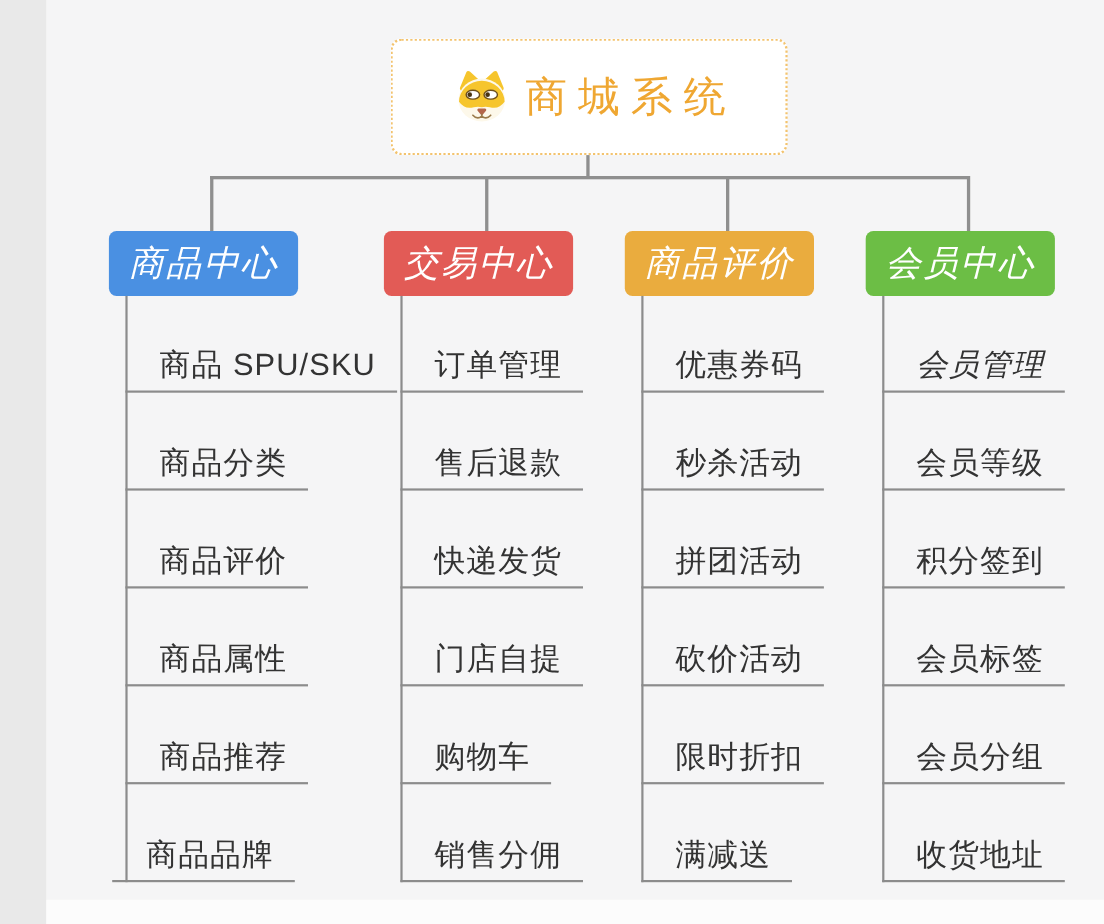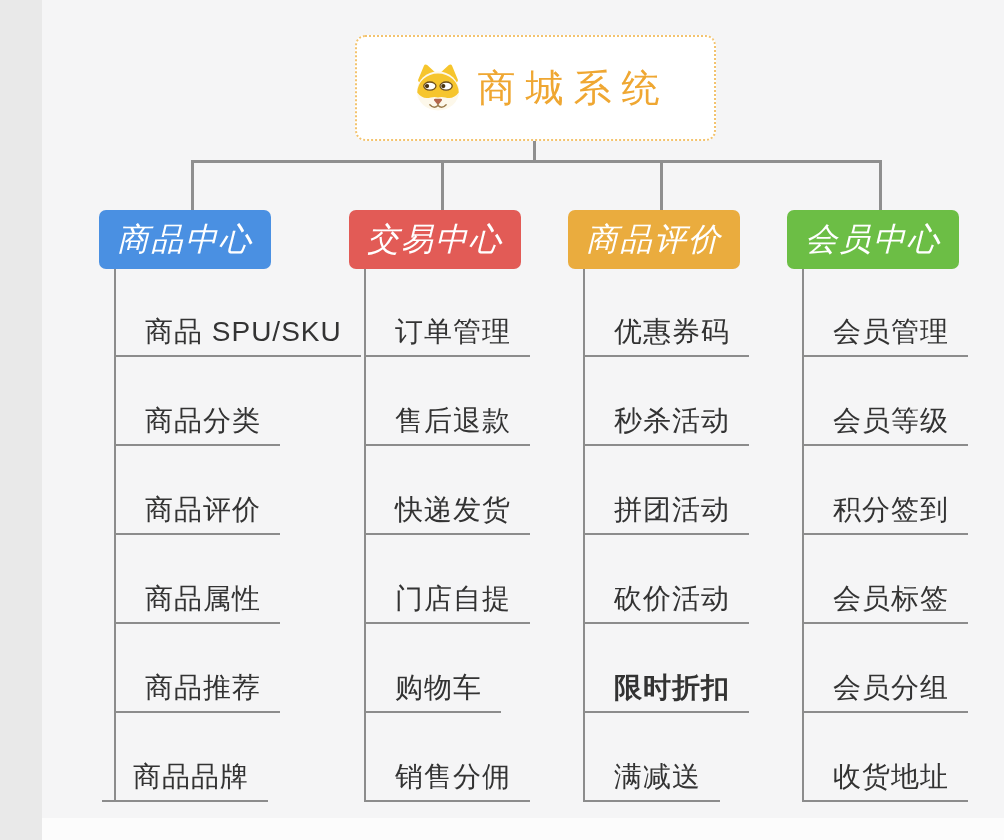--- a/index.html
+++ b/index.html
@@ -138,28 +138,28 @@
       <div class="leaf" style="left: 322px; top: 762px; text-align: center;">销售分佣</div>
       <div class="connector" style="left: 618px; top: 160px; width: 3px; height: 50px;"></div>
       <div class="branch-node" style="left: 526px; background: rgb(234, 172, 62);">
         <span>商品评价</span>
       </div>
       <div class="spine" style="left: 541px; top: 269px; height: 533px;"></div>
       <div class="leaf" style="left: 541px; top: 317px;">优惠券码</div>
       <div class="leaf" style="left: 541px; top: 406px;">秒杀活动</div>
       <div class="leaf" style="left: 541px; top: 495px;">拼团活动</div>
       <div class="leaf" style="left: 541px; top: 584px;">砍价活动</div>
-      <div class="leaf" style="left: 541px; top: 673px; font-weight: bold;">限时折扣</div>
+      <div class="leaf" style="left: 541px; top: 673px;">限时折扣</div>
       <div class="leaf" style="left: 541px; top: 762px;">满减送</div>
       <div class="connector" style="left: 837px; top: 160px; width: 3px; height: 50px;"></div>
       <div class="branch-node" style="left: 745px; background: rgb(108, 190, 69);">
         <span>会员中心</span>
       </div>
       <div class="spine" style="left: 760px; top: 269px; height: 533px;"></div>
-      <div class="leaf" style="left: 760px; top: 317px;">会员管理</div>
+      <div class="leaf" style="left: 760px; top: 317px; font-style: italic;">会员管理</div>
       <div class="leaf" style="left: 760px; top: 406px;">会员等级</div>
       <div class="leaf" style="left: 760px; top: 495px;">积分签到</div>
       <div class="leaf" style="left: 760px; top: 584px;">会员标签</div>
       <div class="leaf" style="left: 760px; top: 673px;">会员分组</div>
       <div class="leaf" style="left: 760px; top: 762px;">收货地址</div>
     </div>
 
   <div class="bottom-strip"></div>
 </div>
 

